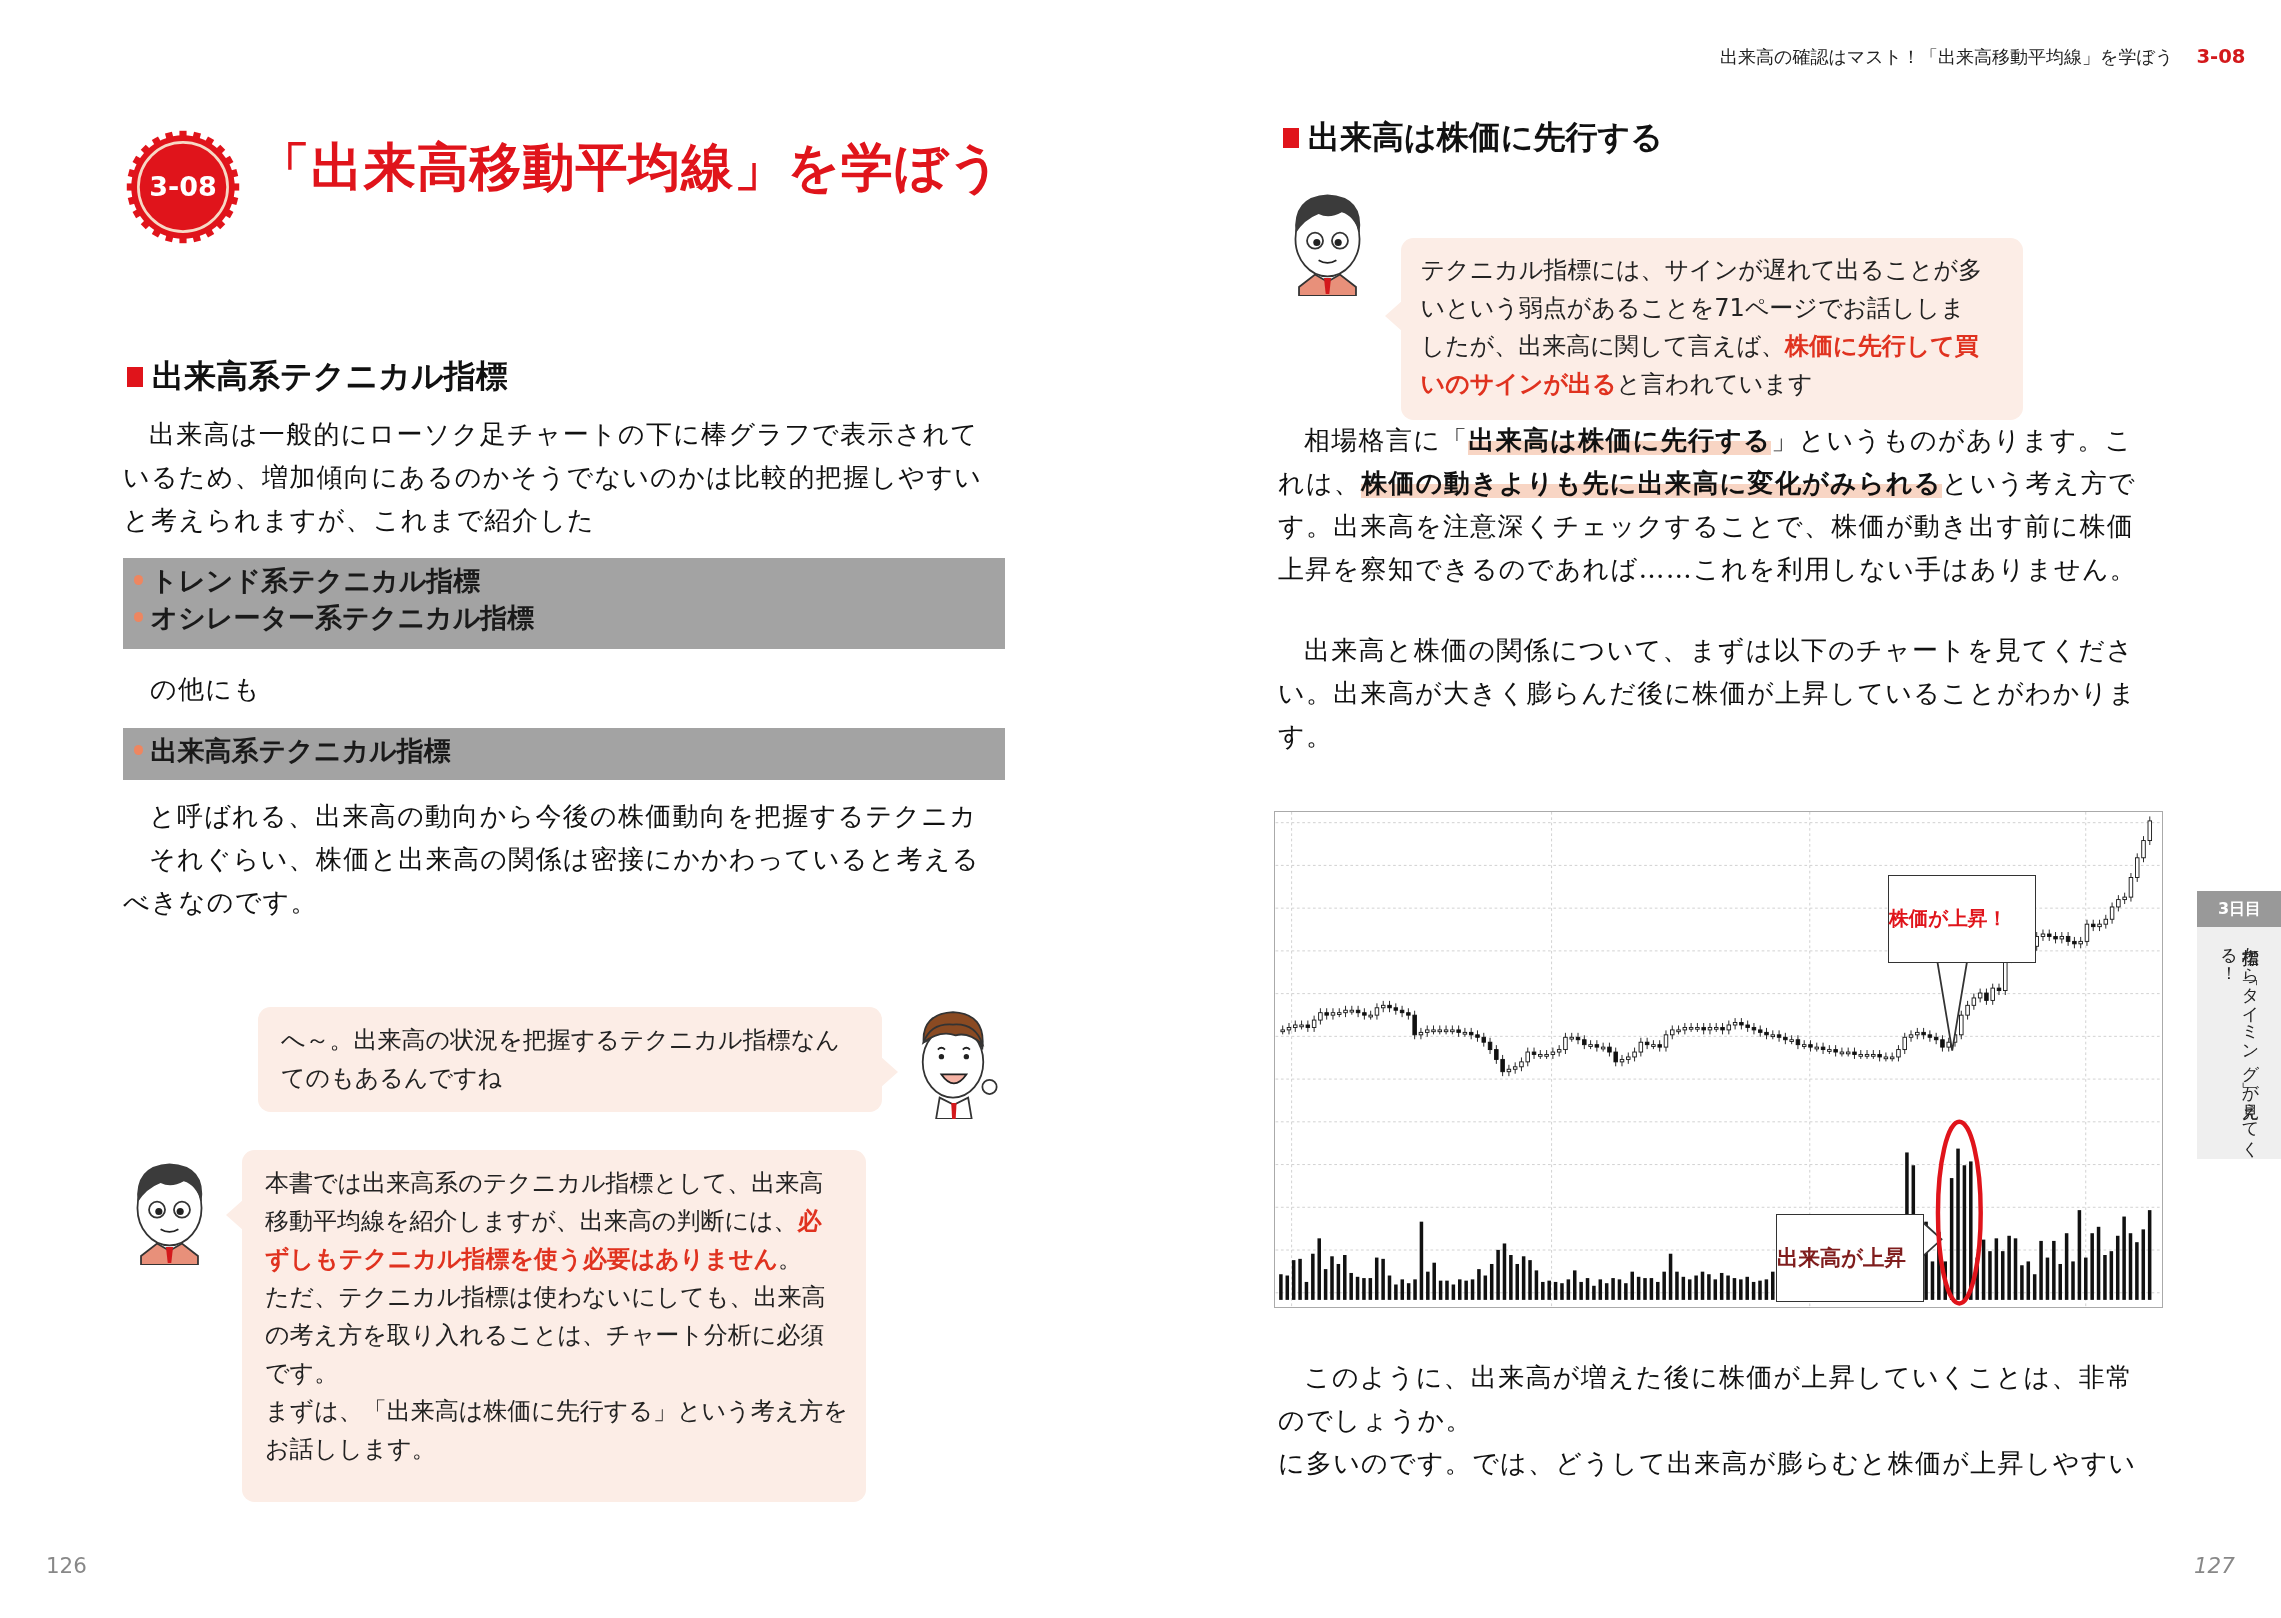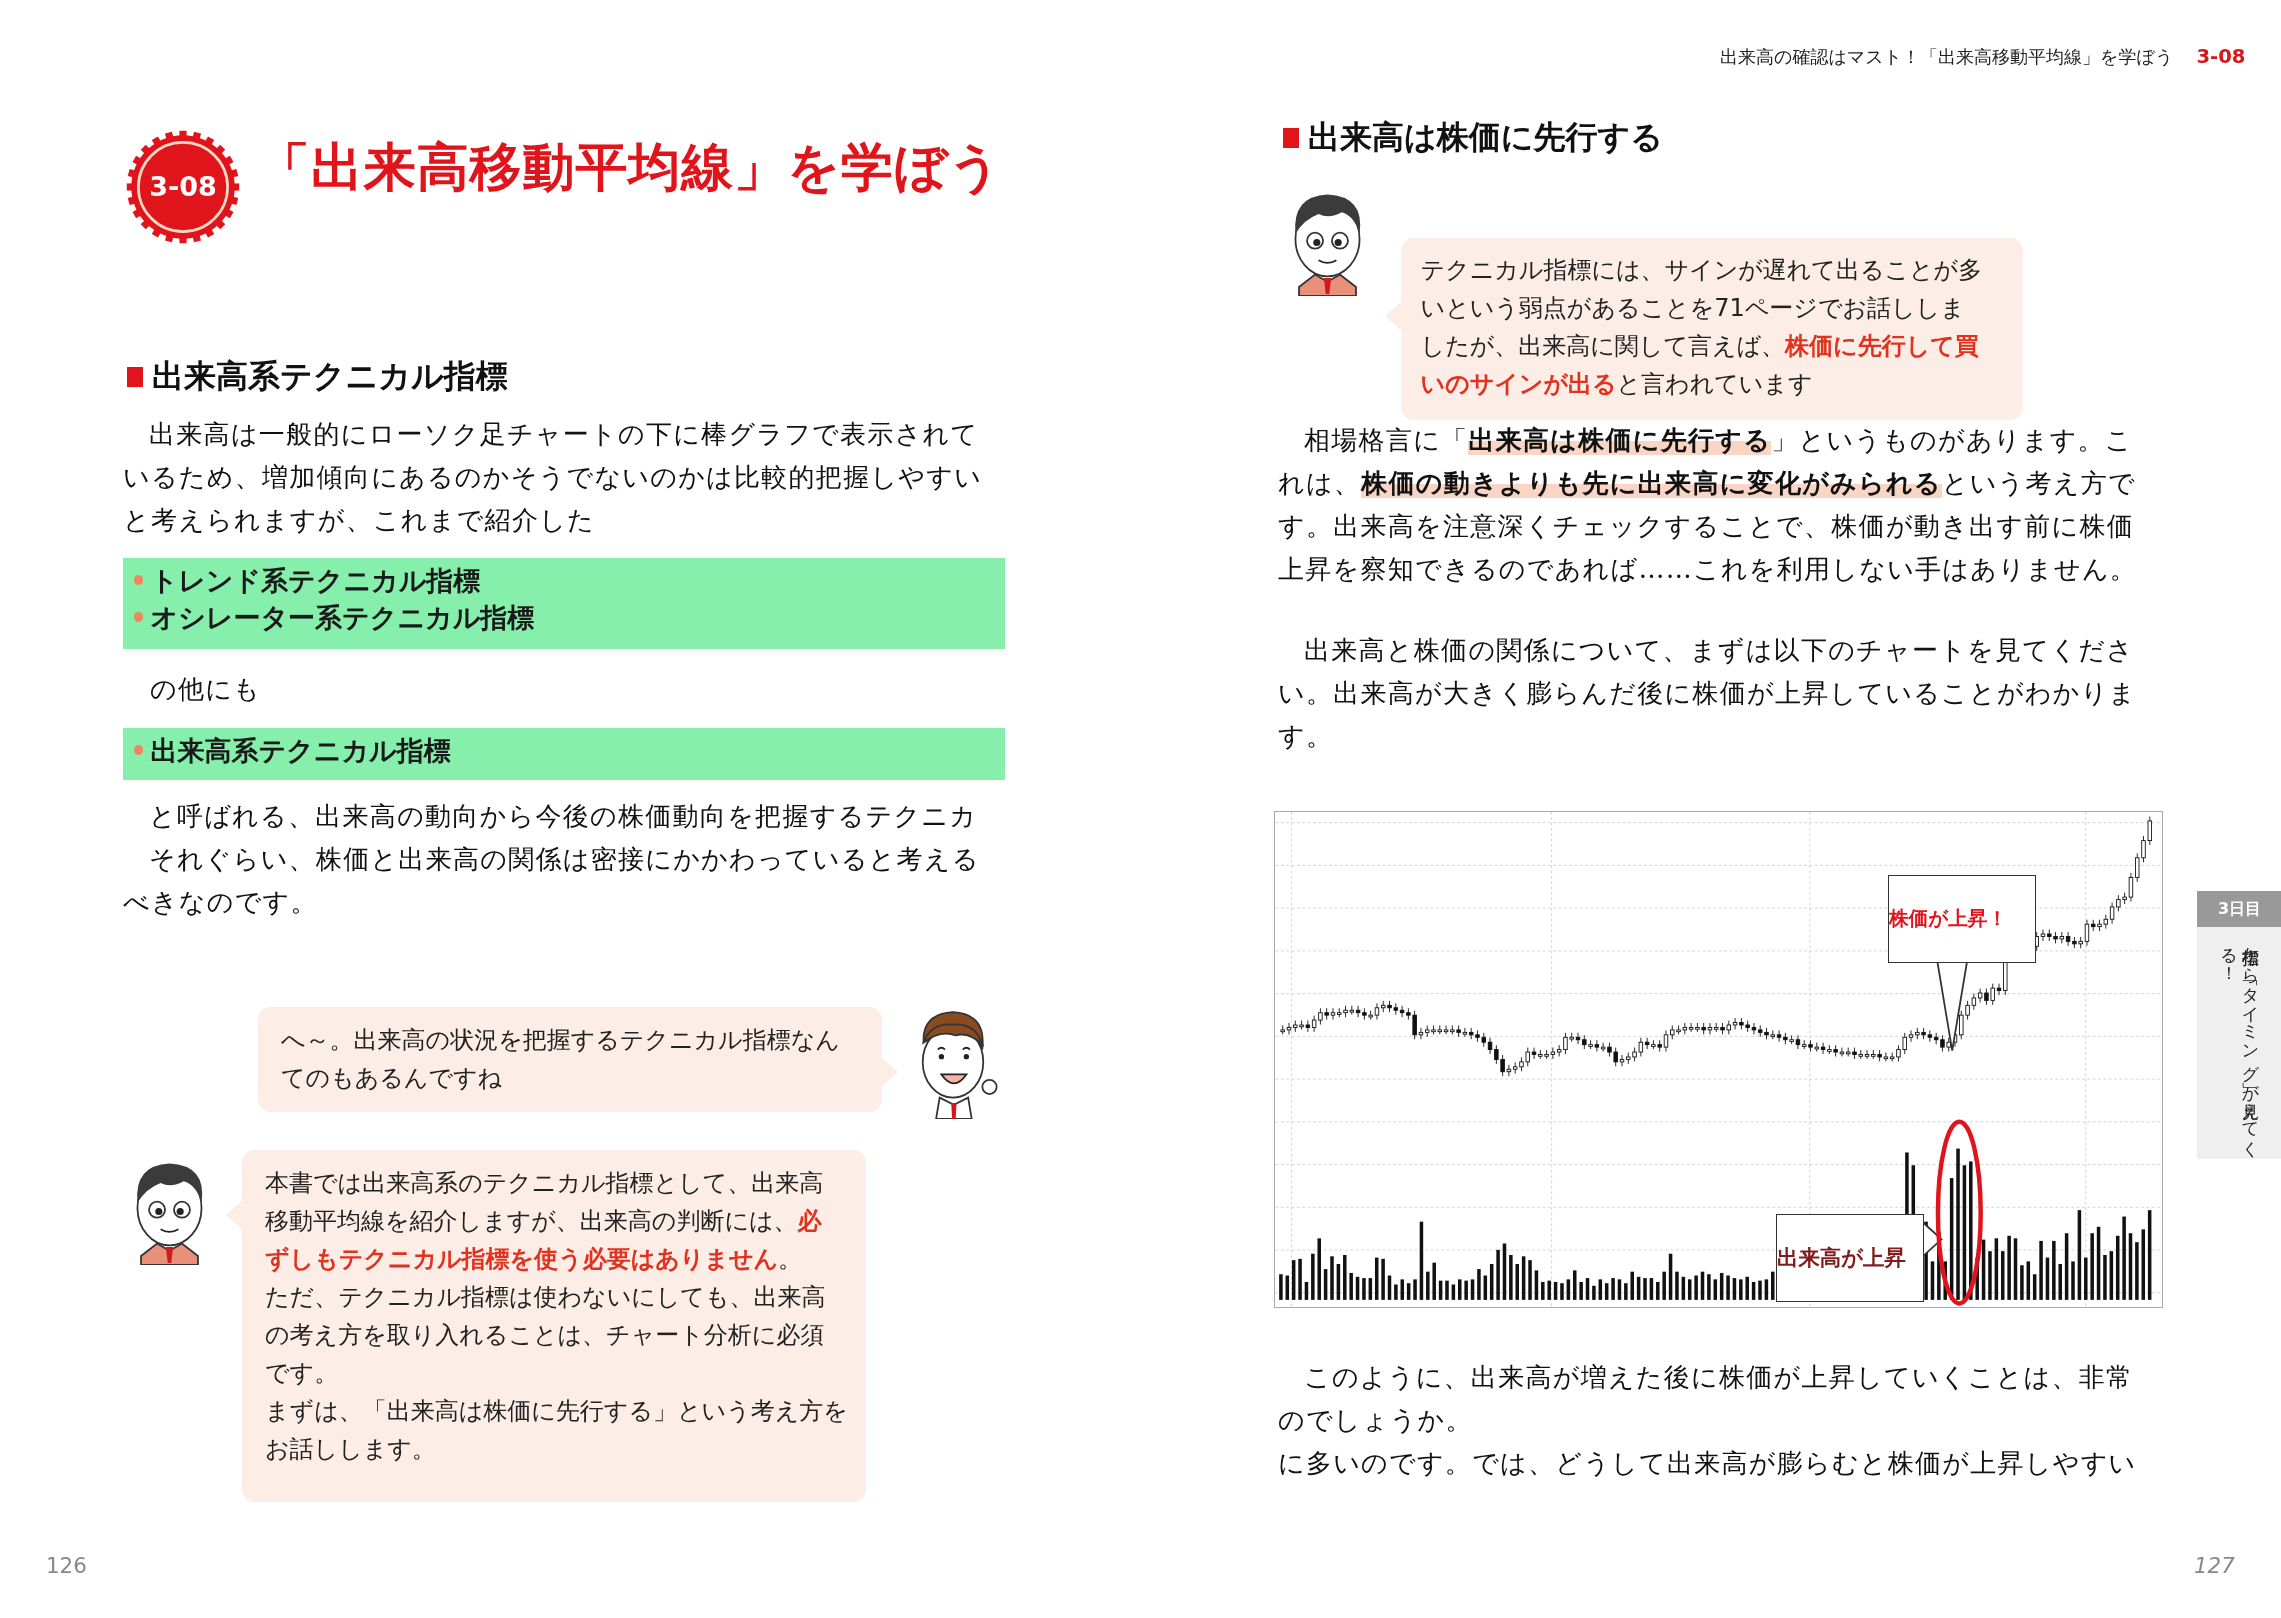--- a/index.html
+++ b/index.html
@@ -19,21 +19,21 @@
   .chapter-title { position:absolute; left:258px; top:134px; color:#e0141b; font-weight:bold; }
   .chapter-title .l1 { font-size:43px; line-height:55px; }
   .chapter-title .l2 { font-size:52px; line-height:66px; letter-spacing:0.9px; }
 
   .sec-head { position:absolute; font-size:32px; font-weight:bold; color:#111; display:flex; align-items:center; }
   .sec-head .sq { width:16px; height:19.6px; background:#e0141b; margin-right:9px; display:inline-block; }
 
   .body-text { position:absolute; font-family:"DejaVu Serif", serif; font-size:26px; line-height:43px; color:#111; letter-spacing:1.3px; }
   .indent { text-indent:1em; }
 
-  .list-box { position:absolute; background:#86efac; padding:3.6px 10.7px; }
+  .list-box { position:absolute; background:#a3a3a3; padding:3.6px 10.7px; }
   .list-item { font-size:27px; font-weight:bold; line-height:37px; display:flex; align-items:center; }
   .bullet { width:9.8px; height:9.8px; border-radius:50%; background:#ee8660; margin-right:7.1px; display:inline-block; }
 
   .bubble { position:absolute; background:#fcede6; border-radius:12.5px; font-size:24px; line-height:38px; color:#222; }
   .bubble .tail-r { position:absolute; right:-16px; top:49px; width:0; height:0;
                     border-top:16px solid transparent; border-bottom:16px solid transparent; border-left:18px solid #fcede6; }
   .bubble .tail-l { position:absolute; left:-16px; top:49px; width:0; height:0;
                     border-top:16px solid transparent; border-bottom:16px solid transparent; border-right:18px solid #fcede6; }
   .red-strong { color:#e0321f; font-weight:bold; }
   .hl { font-weight:bold; font-family:"DejaVu Sans", sans-serif; background:linear-gradient(transparent 55%, #f8d5c4 55%); }

